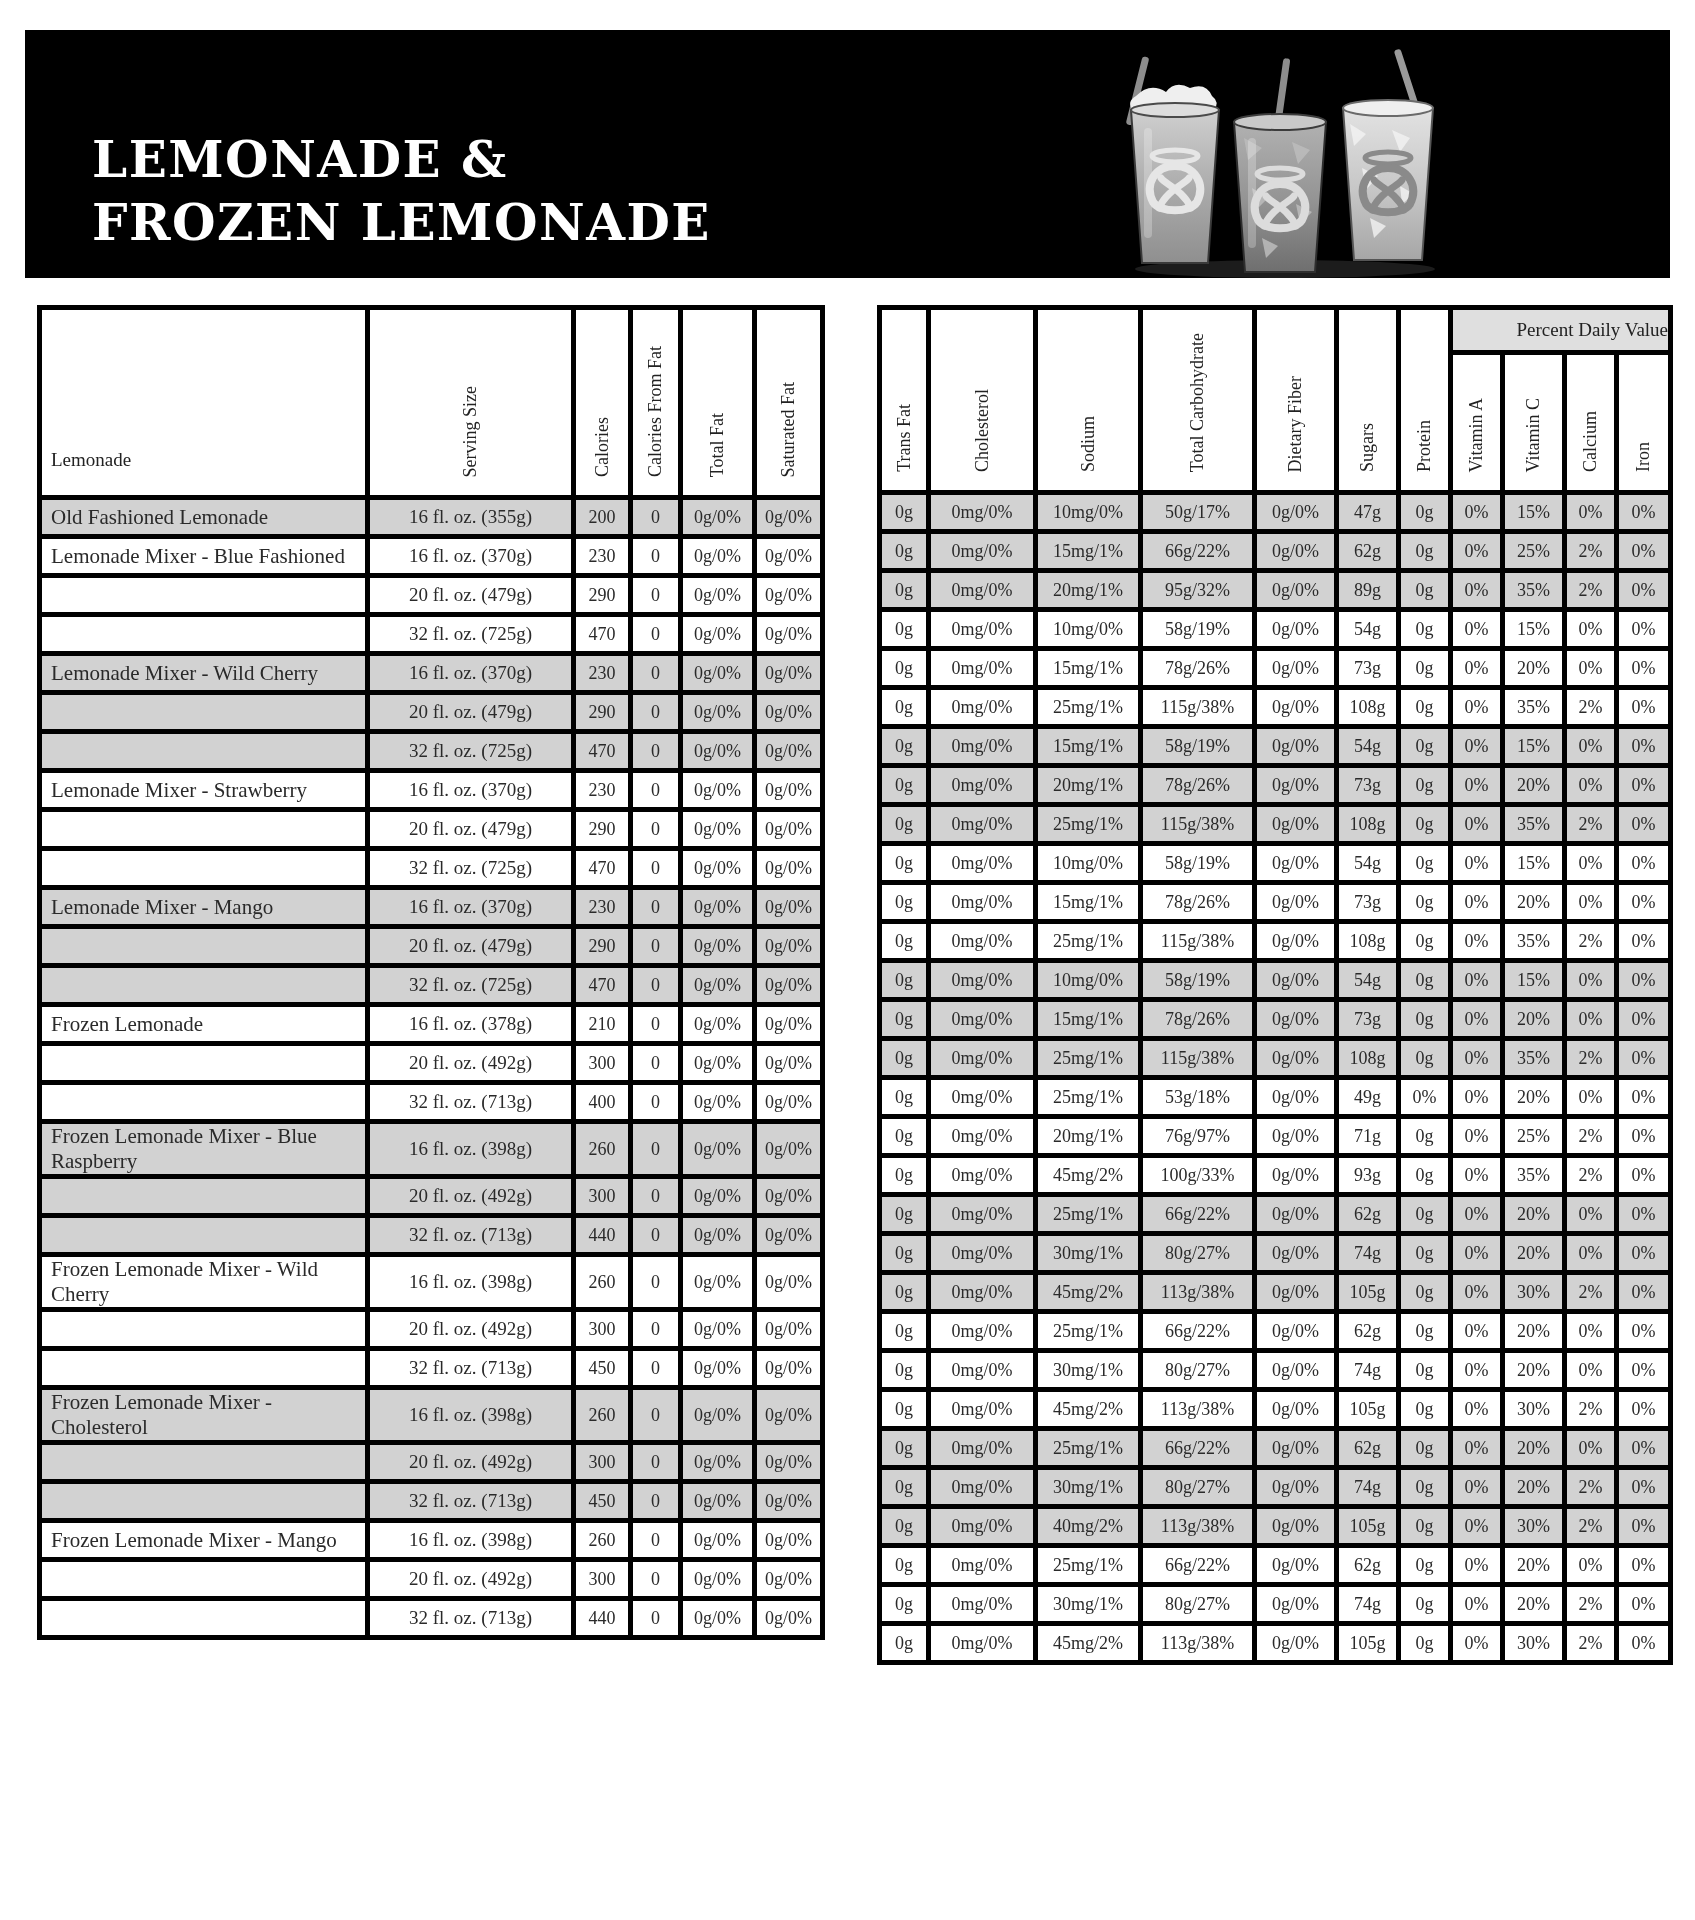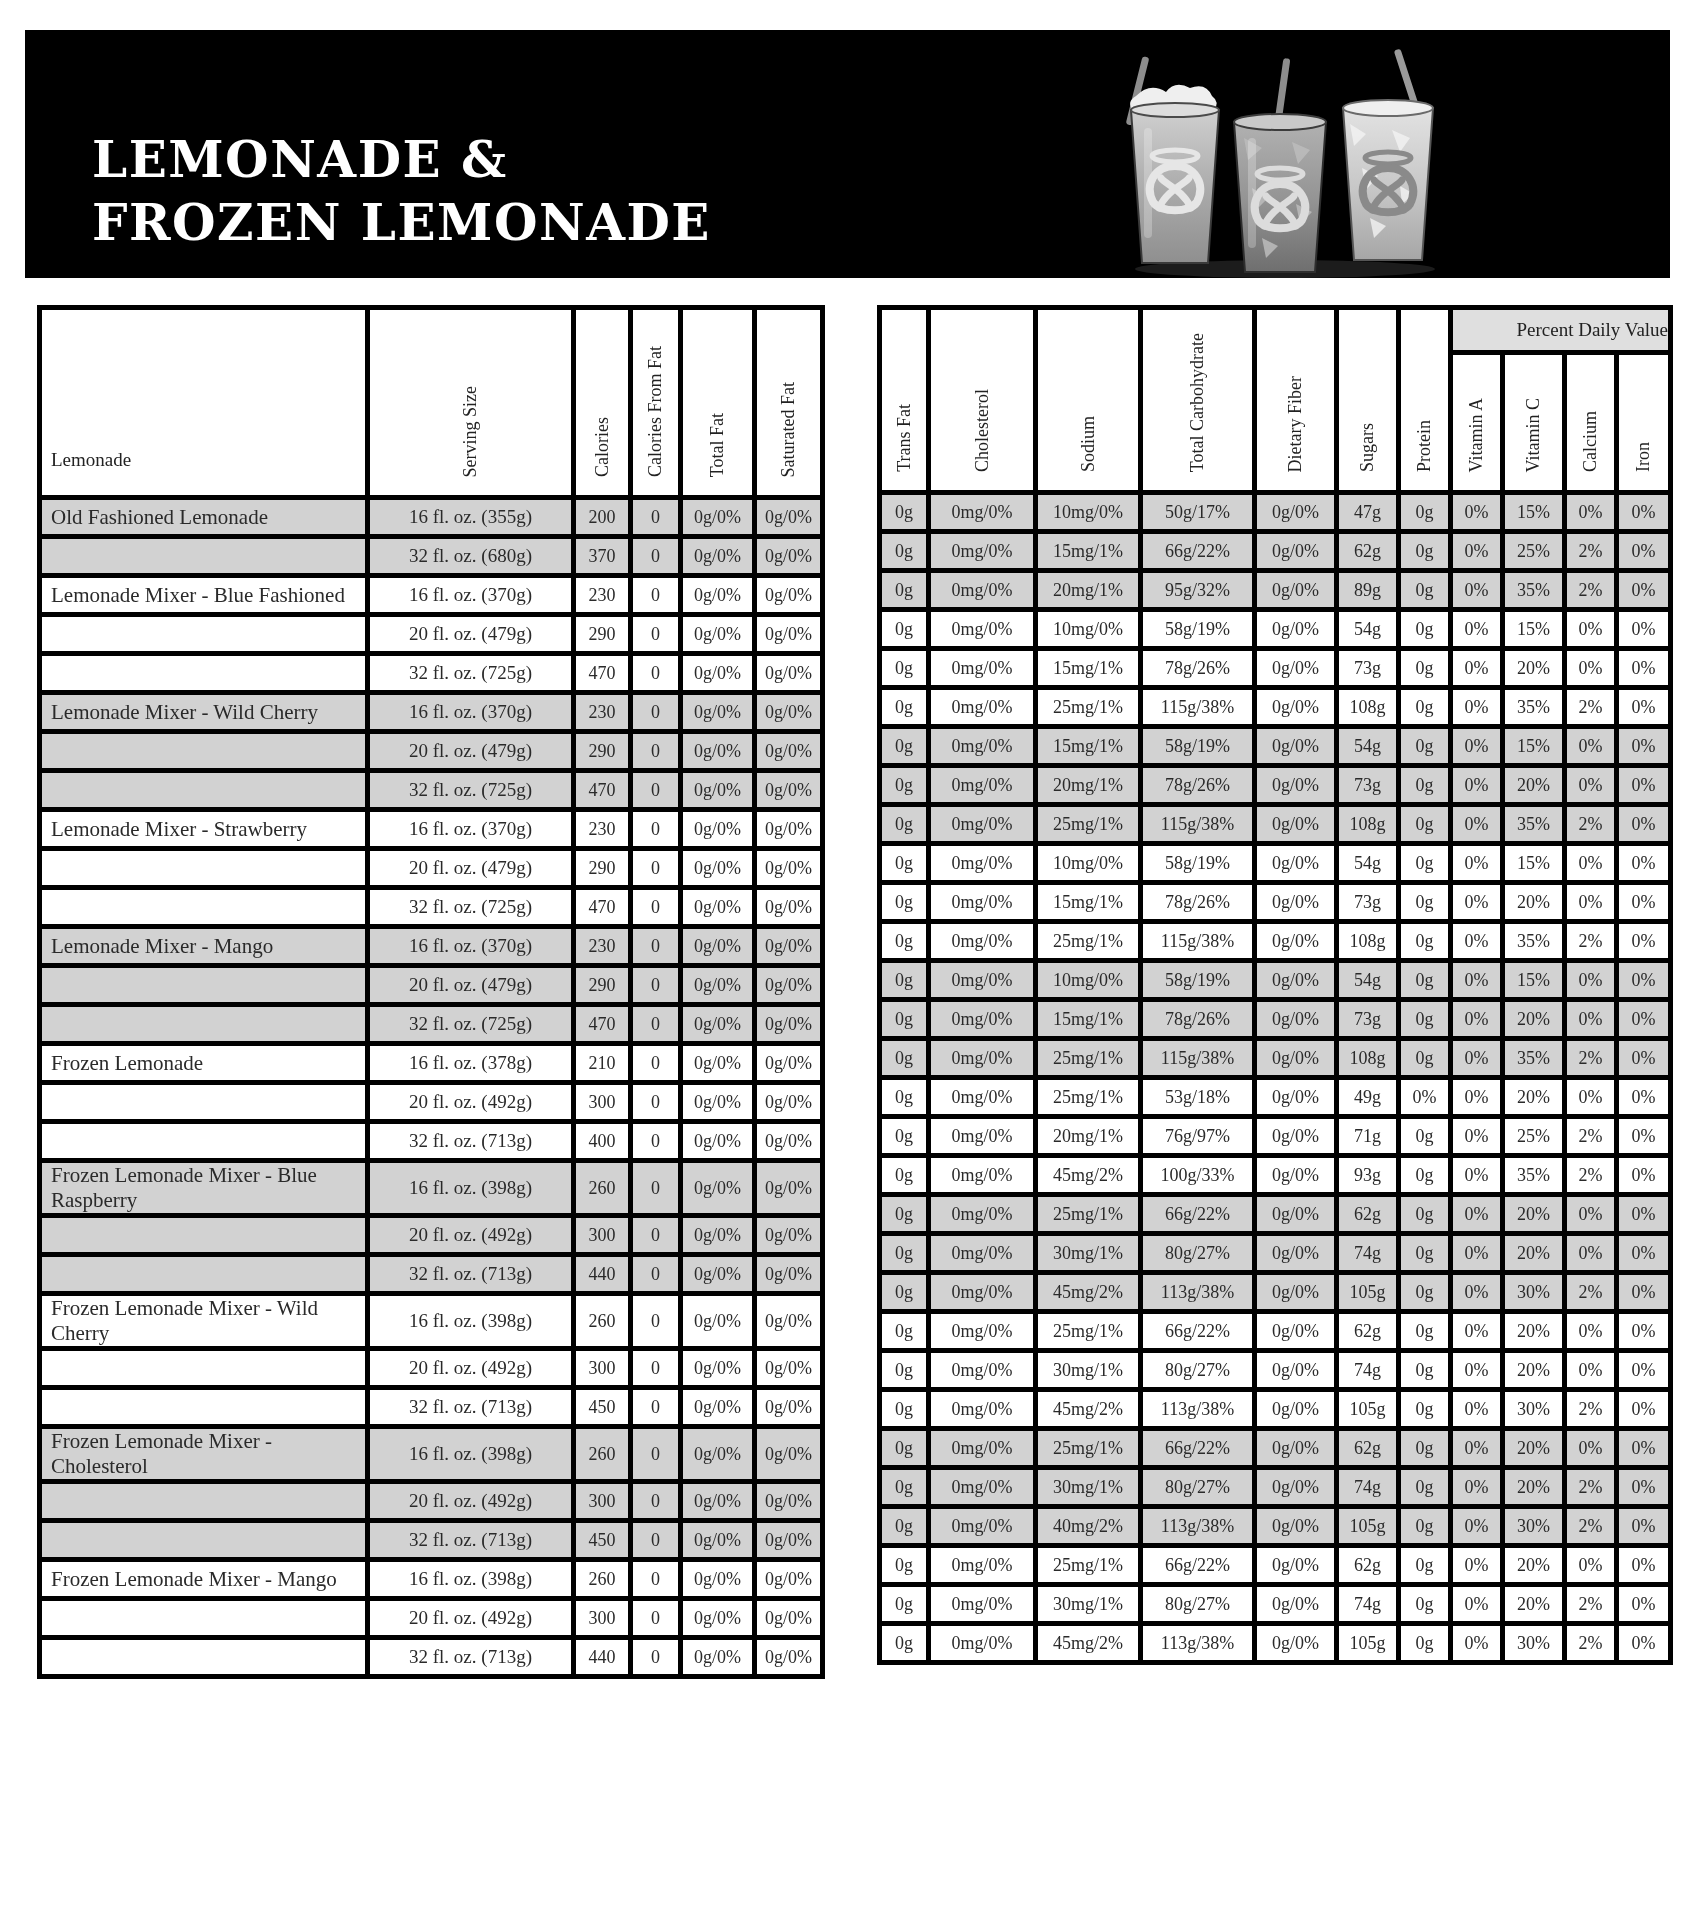--- a/index.html
+++ b/index.html
@@ -134,28 +134,20 @@
         <th>
           <span class="rot">Saturated Fat</span></th>
       </tr>
     </thead>
     <tbody>
 
     <tr class="shaded">
           <td class="cell-name">Old Fashioned Lemonade</td>
           <td class="cell-serving">16 fl. oz. (355g)</td>
           <td>200</td>
-          <td>0</td>
-          <td>0g/0%</td>
-          <td>0g/0%</td>
-        </tr>
-        <tr class="shaded">
-          <td class="cell-name"></td>
-          <td class="cell-serving">32 fl. oz. (680g)</td>
-          <td>370</td>
           <td>0</td>
           <td>0g/0%</td>
           <td>0g/0%</td>
         </tr>
         <tr>
           <td class="cell-name">Lemonade Mixer - Blue Fashioned</td>
           <td class="cell-serving">16 fl. oz. (370g)</td>
           <td>230</td>
           <td>0</td>
           <td>0g/0%</td>

